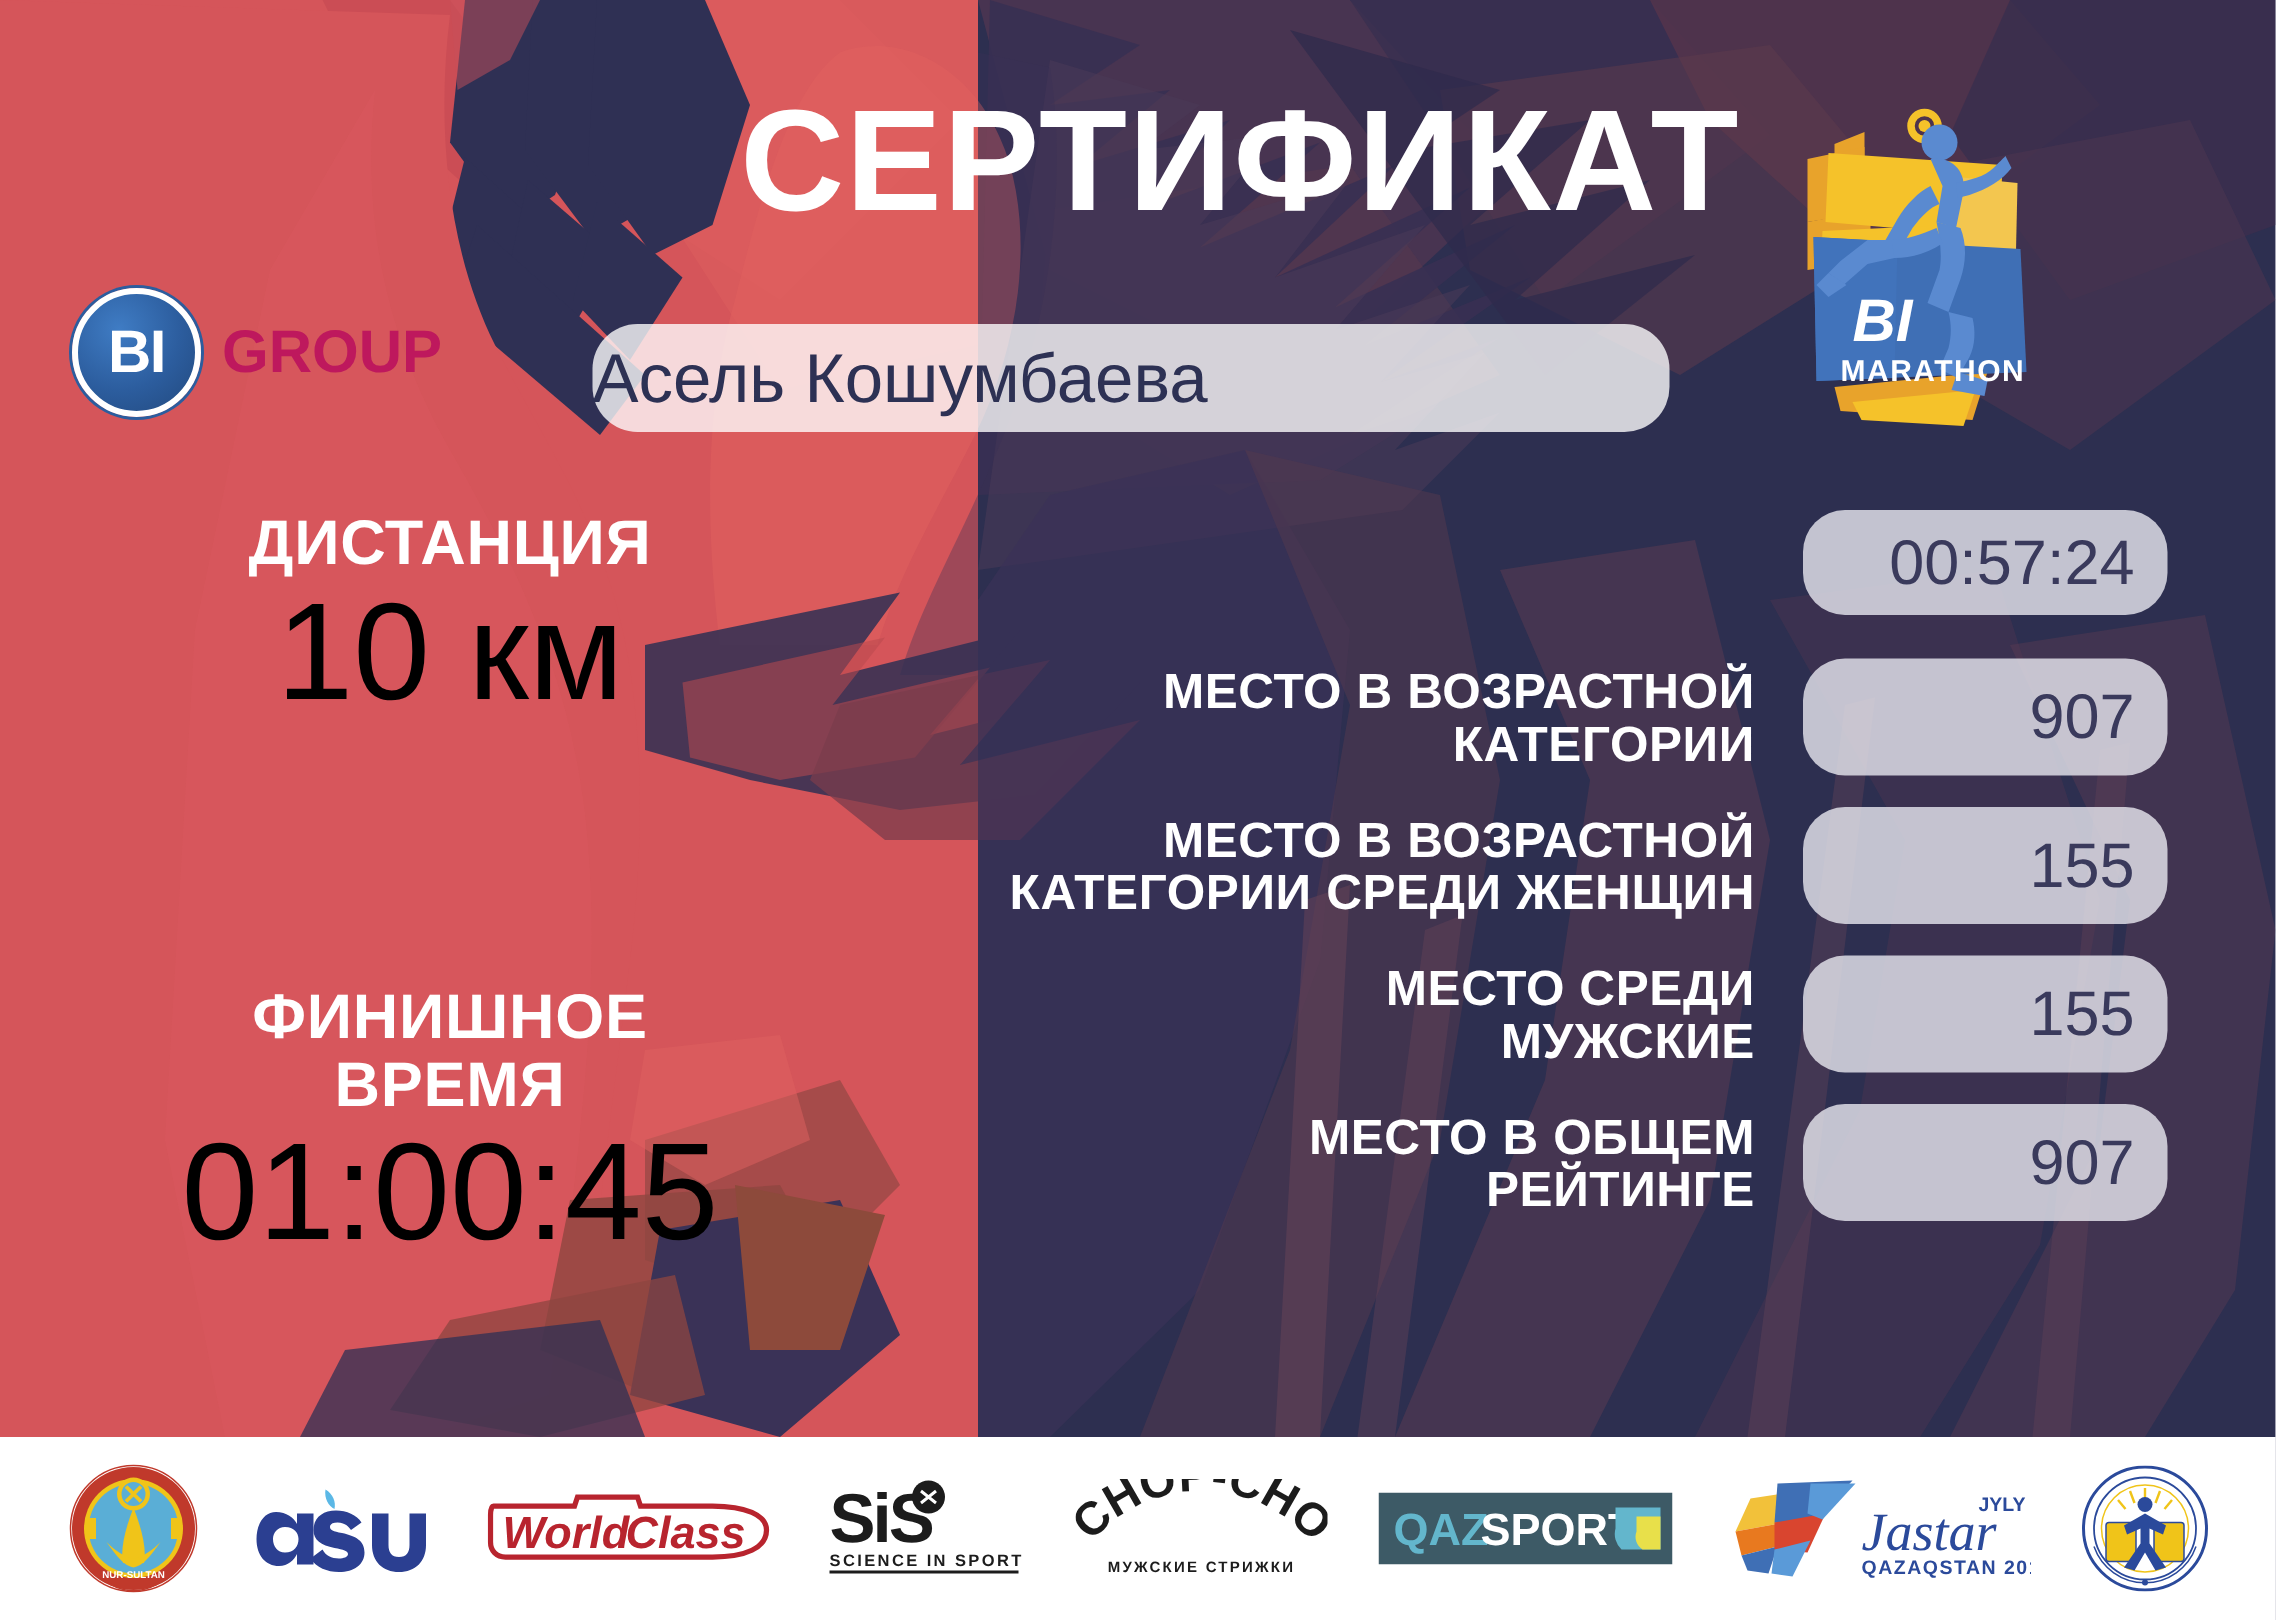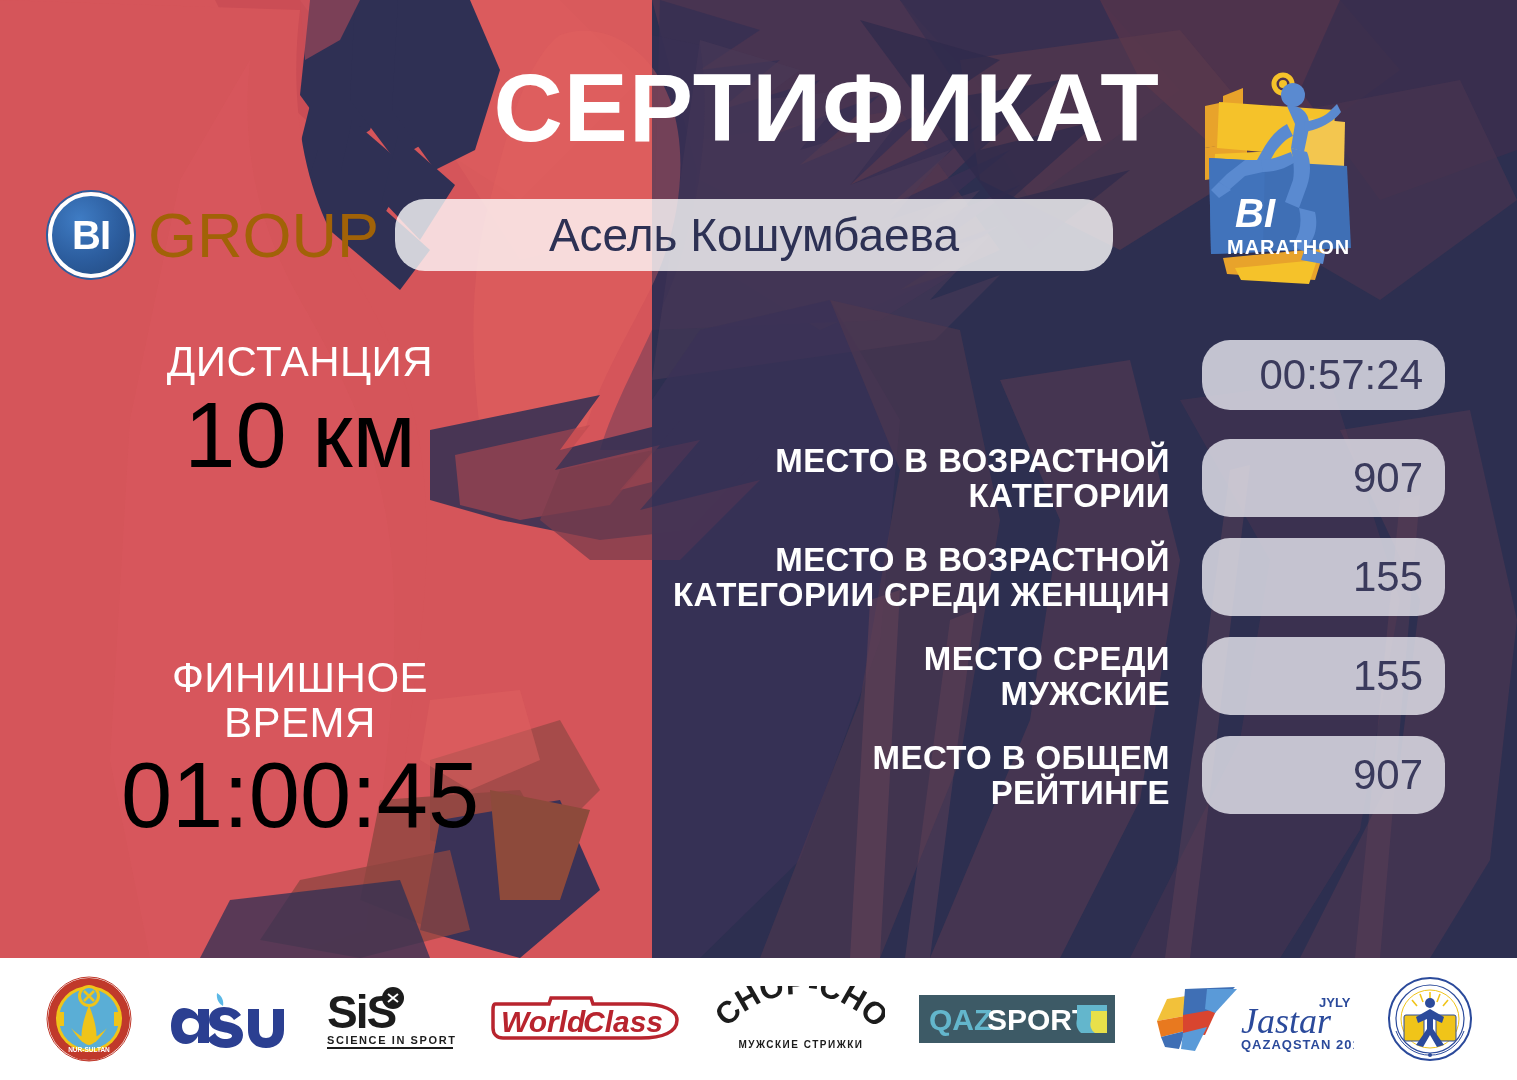--- a/index.html
+++ b/index.html
@@ -42,42 +42,42 @@
     display:flex; align-items:center; gap:14px;
   }
   .bi-circle {
     width:86px; height:86px; border-radius:50%;
     background:radial-gradient(circle at 35% 30%, #3f7cc4 0%, #2c5d9e 55%, #22497e 100%);
     border:4px solid #ffffff;
     box-shadow:0 0 0 2px #2c5d9e;
     display:flex; align-items:center; justify-content:center;
     color:#ffffff; font-size:40px; font-weight:bold; letter-spacing:-1px;
   }
-  .bi-word { color:#a16207; font-size:63px; font-weight:normal; letter-spacing:0px; }
+  .bi-word { color:#be185d; font-size:40px; font-weight:bold; letter-spacing:0px; }
 
   .namebadge {
-    position:absolute; left:395px; top:199px;
+    position:absolute; left:395px; top:216px;
     width:718px; height:72px;
     border-radius:30px;
     background:rgba(255,255,255,0.78);
-    display:flex; align-items:center; justify-content:center;
+    display:flex; align-items:center; justify-content:flex-start;
   }
   .namebadge span {
     color:#2d3154; font-size:46px; font-weight:normal; white-space:nowrap;
   }
 
   
   .marathon { position:absolute; left:1175px; top:62px; width:215px; height:235px; }
   .marathon svg { width:100%; height:100%; display:block; }
 
   
   .leftcol { position:absolute; left:30px; top:340px; width:540px; text-align:center; }
   .lblock { margin-bottom:0; }
   .l-label {
-    color:#ffffff; font-size:42px; font-weight:normal; line-height:1.06;
+    color:#ffffff; font-size:42px; font-weight:bold; line-height:1.06;
     letter-spacing:0.5px;
   }
   .l-value {
     color:#000000; font-size:92px; font-weight:normal; line-height:1.05;
     letter-spacing:0px; margin-top:2px;
   }
   .lblock.finish { position:absolute; left:0; top:316px; width:540px; }
 
   
   .stats { position:absolute; left:500px; top:340px; width:945px; }
@@ -306,34 +306,34 @@
     <div class="sponsor">
       <svg width="125" height="62" viewBox="0 0 125 62">
         <path d="M18,20 C10,20 5,28 5,38 C5,49 11,56 20,56 C26,56 30,52 32,48 L32,55 L43,55 L43,21 L32,21 L32,28 C30,24 25,20 18,20 Z M24,30 C30,30 33,34 33,38 C33,43 30,47 24,47 C19,47 16,43 16,38 C16,34 19,30 24,30 Z" fill="#2b3f91"></path>
         <path d="M75,27 C72,22 65,19 58,19 C49,19 43,24 43,32 C43,39 48,42 57,44 C63,45 66,46 66,48 C66,50 63,51 60,51 C55,51 51,49 49,45 L41,51 C45,57 52,60 60,60 C70,60 77,55 77,47 C77,39 71,36 62,34 C56,33 54,32 54,30 C54,28 56,27 59,27 C63,27 66,29 68,32 Z" fill="#2b3f91"></path>
         <path d="M82,21 L82,42 C82,53 89,60 100,60 C111,60 118,53 118,42 L118,21 L107,21 L107,42 C107,47 105,50 100,50 C95,50 93,47 93,42 L93,21 Z" fill="#2b3f91"></path>
         <path d="M51,5 C56,8 58,13 57,18 C53,16 50,11 51,5 Z" fill="#5bb8e6"></path>
       </svg>
     </div>
 
     <div class="sponsor">
+      <svg width="192" height="58" viewBox="0 0 192 58">
+        <path d="M4,14 L58,14 L60,8 L100,8 L102,14 L150,14 C172,14 186,20 186,30 C186,42 172,48 150,48 L12,48 C6,48 2,44 2,38 L2,20 C2,16 3,14 4,14 Z" fill="#ffffff" stroke="#b8242e" stroke-width="3.5"></path>
+        <text x="10" y="42" font-family="Liberation Sans, sans-serif" font-size="30" font-weight="bold" font-style="italic" fill="#b8242e">World</text>
+        <text x="92" y="42" font-family="Liberation Sans, sans-serif" font-size="30" font-weight="bold" font-style="italic" fill="#b8242e">Class</text>
+      </svg>
+    </div>
+
+    <div class="sponsor">
       <svg width="132" height="66" viewBox="0 0 132 66">
         <text x="2" y="42" font-family="Liberation Sans, sans-serif" font-size="46" font-weight="bold" fill="#1c1c1c" letter-spacing="-2">SiS</text>
         <circle cx="68" cy="12" r="11" fill="#1c1c1c"></circle>
         <path d="M63,8 L73,16 M73,8 L63,16" stroke="#ffffff" stroke-width="2"></path>
         <text x="2" y="58" font-family="Liberation Sans, sans-serif" font-size="11" font-weight="bold" fill="#1c1c1c" letter-spacing="1.6">SCIENCE IN SPORT</text>
         <line x1="2" y1="62" x2="128" y2="62" stroke="#1c1c1c" stroke-width="2"></line>
-      </svg>
-    </div>
-
-    <div class="sponsor">
-      <svg width="192" height="58" viewBox="0 0 192 58">
-        <path d="M4,14 L58,14 L60,8 L100,8 L102,14 L150,14 C172,14 186,20 186,30 C186,42 172,48 150,48 L12,48 C6,48 2,44 2,38 L2,20 C2,16 3,14 4,14 Z" fill="#ffffff" stroke="#b8242e" stroke-width="3.5"></path>
-        <text x="10" y="42" font-family="Liberation Sans, sans-serif" font-size="30" font-weight="bold" font-style="italic" fill="#b8242e">World</text>
-        <text x="92" y="42" font-family="Liberation Sans, sans-serif" font-size="30" font-weight="bold" font-style="italic" fill="#b8242e">Class</text>
       </svg>
     </div>
 
     <div class="sponsor">
       <svg width="168" height="66" viewBox="0 0 168 66">
         <defs>
             <path id="arcA" d="M6,48 A96,96 0 0 1 162,48"></path>
           </defs>
         <text font-family="Liberation Sans, sans-serif" font-size="31" font-weight="bold" fill="#1c1c1c" letter-spacing="0">
           <textPath href="#arcA" startOffset="4%">CHOP-CHOP</textPath>

